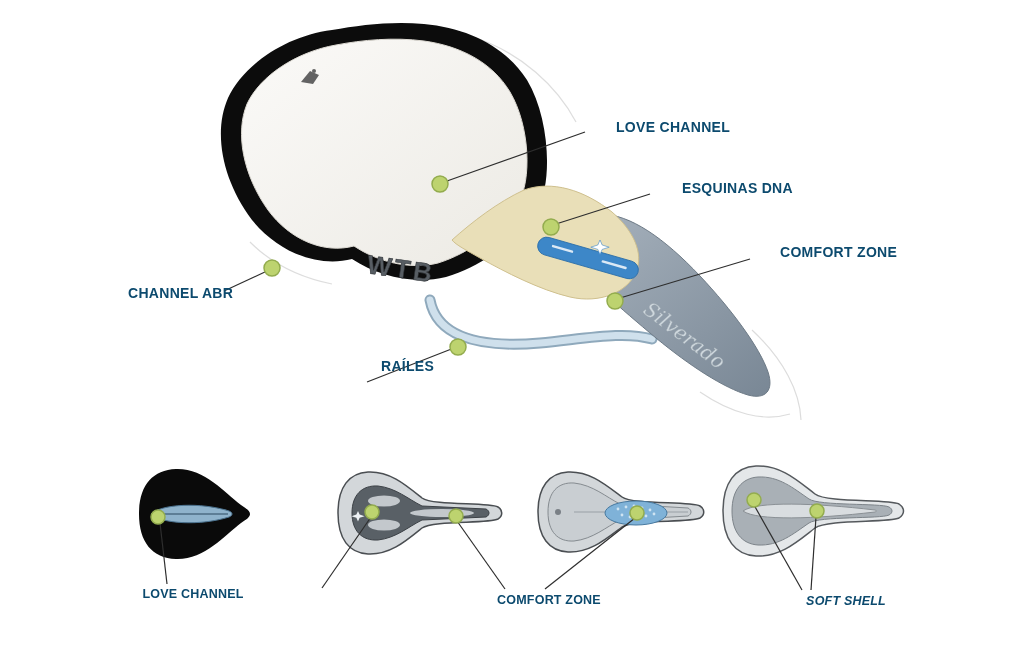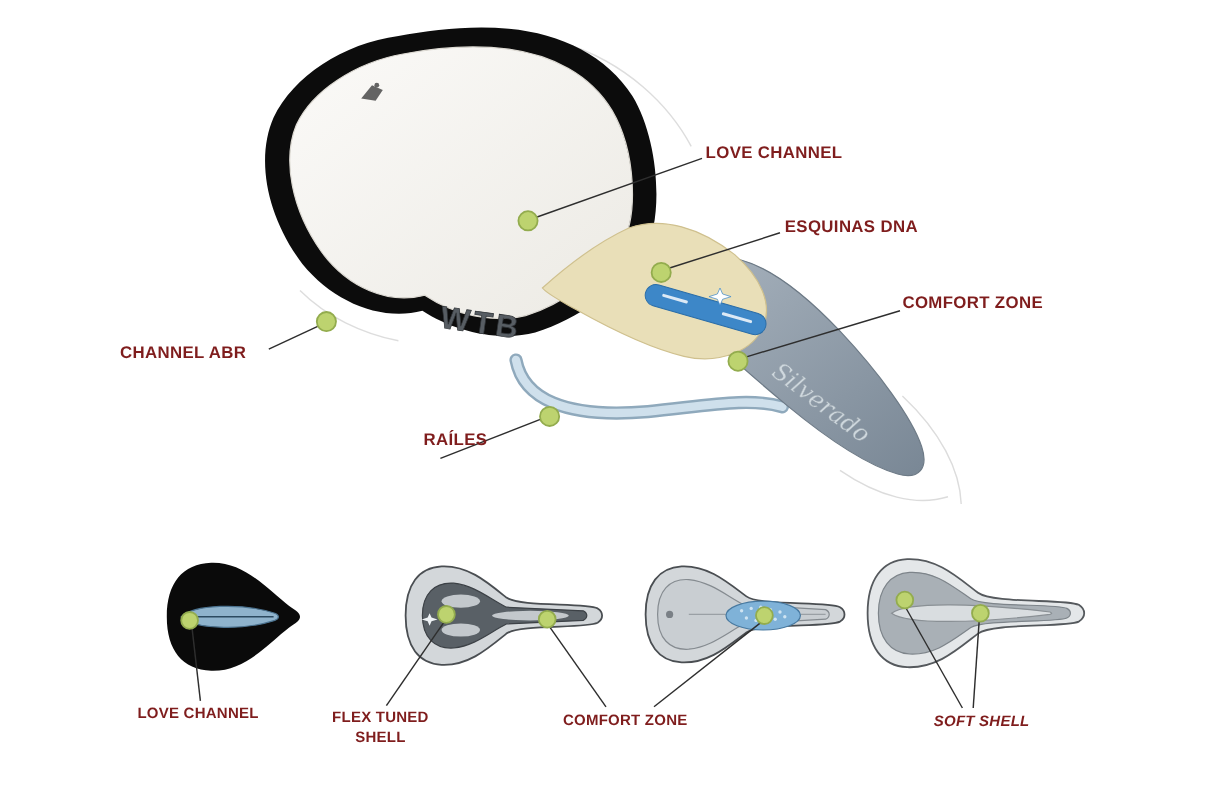--- a/index.html
+++ b/index.html
@@ -2,22 +2,22 @@
 <html><head>
 <meta charset="utf-8">
 <style>
   html,body{margin:0;padding:0;background:#ffffff;}
   .canvas{
     position:relative;width:1020px;height:667px;background:#ffffff;
     overflow:hidden;font-family:"Liberation Sans",sans-serif;
   }
   .diagram-svg{position:absolute;left:0;top:0;width:1020px;height:667px;}
   .label{
-    position:absolute;font-weight:700;color:#7f1d1d;font-size:14px;
-    letter-spacing:.3px;white-space:nowrap;
+    position:absolute;font-weight:700;color:#0c4a6e;font-size:14px;
+    letter-spacing:.3px;white-space:nowrap;margin-left:28px;
   }
   .label.small{
     font-size:12.5px;letter-spacing:.2px;white-space:normal;
     text-align:center;line-height:1.25;
   }
 </style>
 </head>
 <body>
 
 <div class="canvas">
@@ -140,17 +140,16 @@
     </g>
   </svg>
 
   <div class="label" style="left:588px;top:119px;">LOVE CHANNEL</div>
   <div class="label" style="left:654px;top:180px;">ESQUINAS DNA</div>
   <div class="label" style="left:752px;top:244px;">COMFORT ZONE</div>
   <div class="label" style="left:100px;top:285px;">CHANNEL ABR</div>
   <div class="label" style="left:313px;top:358px;padding-left:40px;">RAÍLES</div>
 
   <div class="label small" style="left:113px;top:587px;width:104px;">LOVE CHANNEL</div>
-  <div class="label small" style="left:258px;top:591px;width:118px;">FLEX TUNED SHELL</div>
   <div class="label small" style="left:446px;top:593px;width:150px;">COMFORT ZONE</div>
   <div class="label small" style="left:763px;top:594px;width:110px;font-style:italic;">SOFT SHELL</div>
 
 </div>
 
 </body></html>

